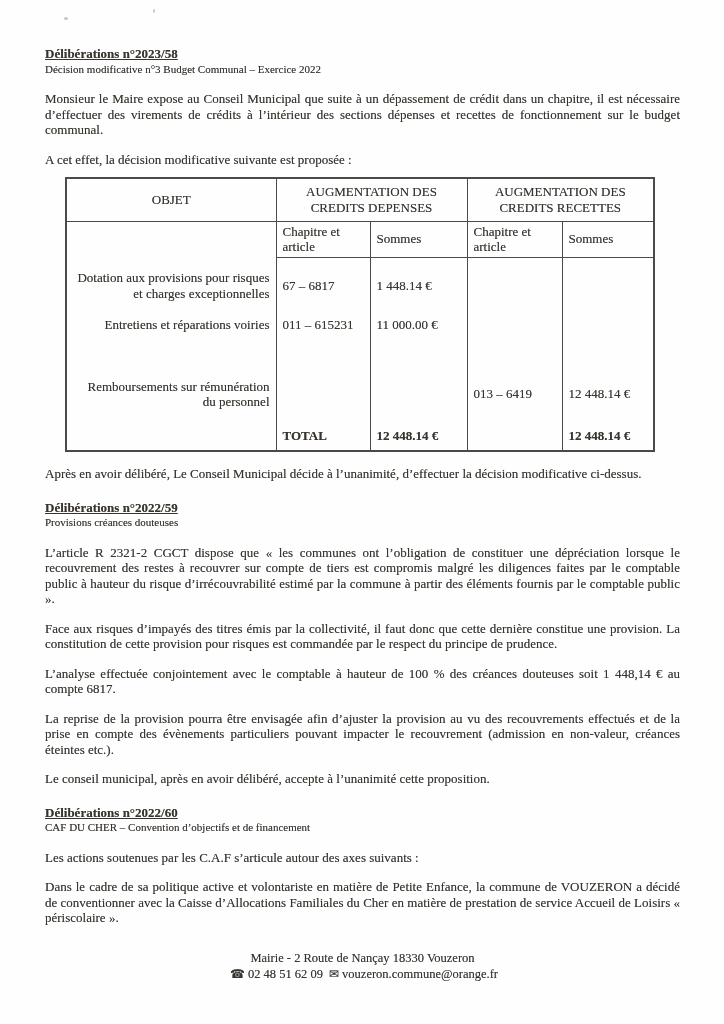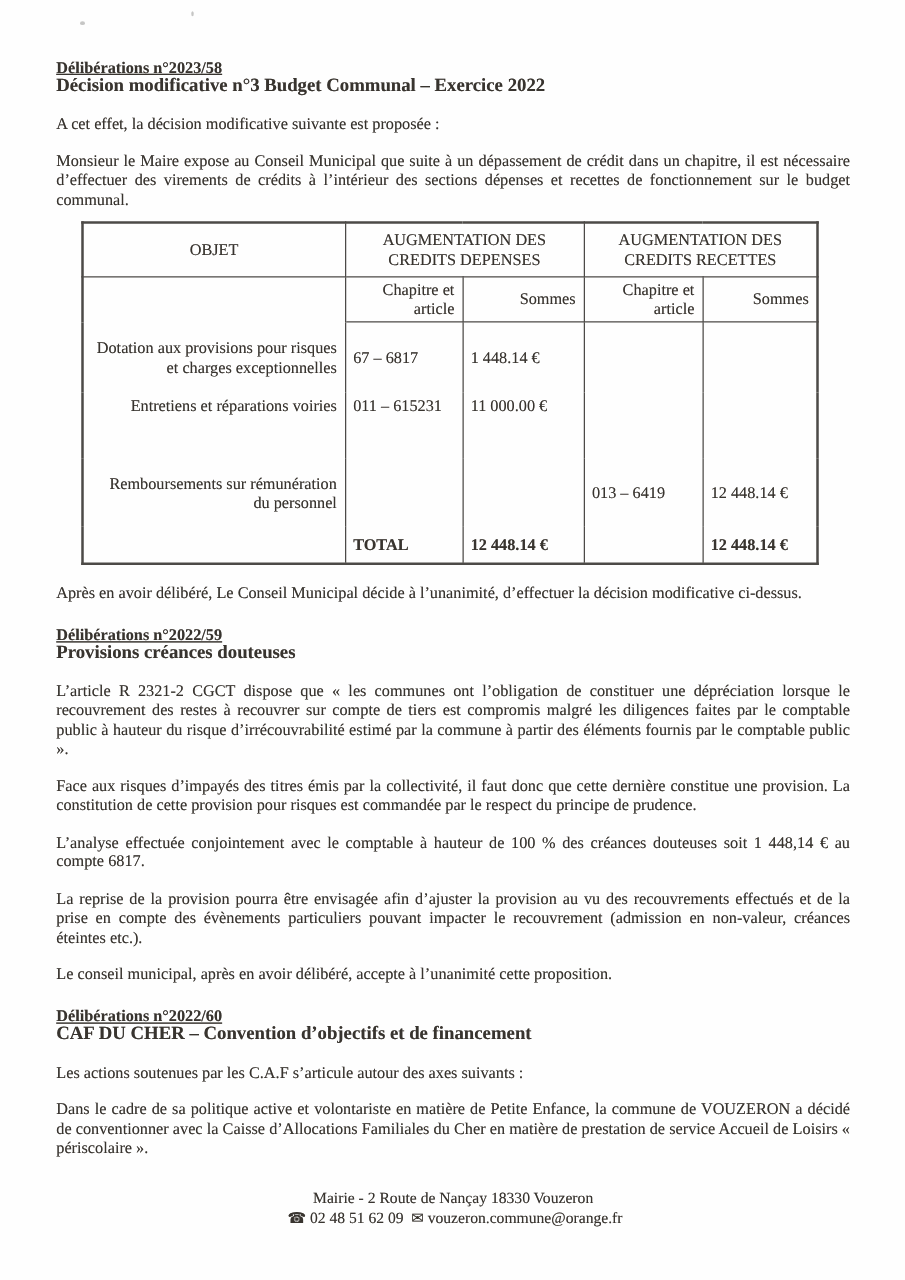--- a/index.html
+++ b/index.html
@@ -18,35 +18,35 @@
   .speck { position: absolute; background: #b8b8b6; border-radius: 50%; opacity: .8; }
   .s1 { left: 64px; top: 17px; width: 4px; height: 3px; }
   .s2 { left: 153px; top: 9px;  width: 2px; height: 4px; }
 
   p.para { margin: 14px 0 0 0; text-align: justify; line-height: 15.5px; }
   .ref {
     font-weight: bold; text-decoration: underline;
     margin: 18px 0 0 0; font-size: 13px; line-height: 15.5px;
   }
   .ref.first { margin-top: 0; }
-  .subject { font-weight: bold; margin: 0; font-size: 15px; line-height: 15.5px; }
+  .subject { font-weight: normal; margin: 0; font-size: 11px; line-height: 15.5px; }
 
   table.budget {
     border-collapse: collapse; table-layout: fixed;
     width: 588px; margin: 10px 0 0 20px;
     border: 2px solid #4c4a47;
     font-size: 13px;
   }
   table.budget td {
     border: 1px solid #4c4a47;
     padding: 2px 6px;
     overflow: hidden;
   }
   tr.row-head td { height: 38px; text-align: center; vertical-align: middle; line-height: 16px; }
-  tr.row-sub td  { height: 31px; text-align: right; vertical-align: middle; line-height: 14.5px; }
+  tr.row-sub td  { height: 31px; text-align: left; vertical-align: middle; line-height: 14.5px; }
   tr.row-sub td.no-bottom { border-bottom: none; }
   tr.body td { border-top: none; border-bottom: none; text-align: left; }
   tr.body td.objet { text-align: right; padding-left: 8px; line-height: 15.5px; margin-left: 22px; }
   tr.row-dotation td   { height: 52px; vertical-align: middle; }
   tr.row-entretiens td { height: 48px; vertical-align: top; padding-top: 3px; }
   tr.row-rembours td   { height: 50px; vertical-align: middle; }
   tr.row-total td      { height: 25px; vertical-align: middle; }
   .bold { font-weight: bold; }
 
   footer.page-footer {
@@ -60,22 +60,22 @@
 </head>
 <body>
 
 <div class="page">
   <div class="speck s1"></div>
   <div class="speck s2"></div>
 
   <section>
     <p class="ref first">Délibérations n°2023/58</p>
     <p class="subject">Décision modificative n°3 Budget Communal – Exercice 2022</p>
+    <p class="para">Monsieur le Maire expose au Conseil Municipal que suite à un dépassement de crédit dans un chapitre, il est nécessaire d’effectuer des virements de crédits à l’intérieur des sections dépenses et recettes de fonctionnement sur le budget communal.</p>
     <p class="para">A cet effet, la décision modificative suivante est proposée :</p>
-    <p class="para">Monsieur le Maire expose au Conseil Municipal que suite à un dépassement de crédit dans un chapitre, il est nécessaire d’effectuer des virements de crédits à l’intérieur des sections dépenses et recettes de fonctionnement sur le budget communal.</p>
 
     <table class="budget">
       <colgroup>
         <col style="width:210px">
           <col style="width:94px">
           <col style="width:97px">
           <col style="width:95px">
           <col style="width:92px">
       </colgroup>
       <tbody>

